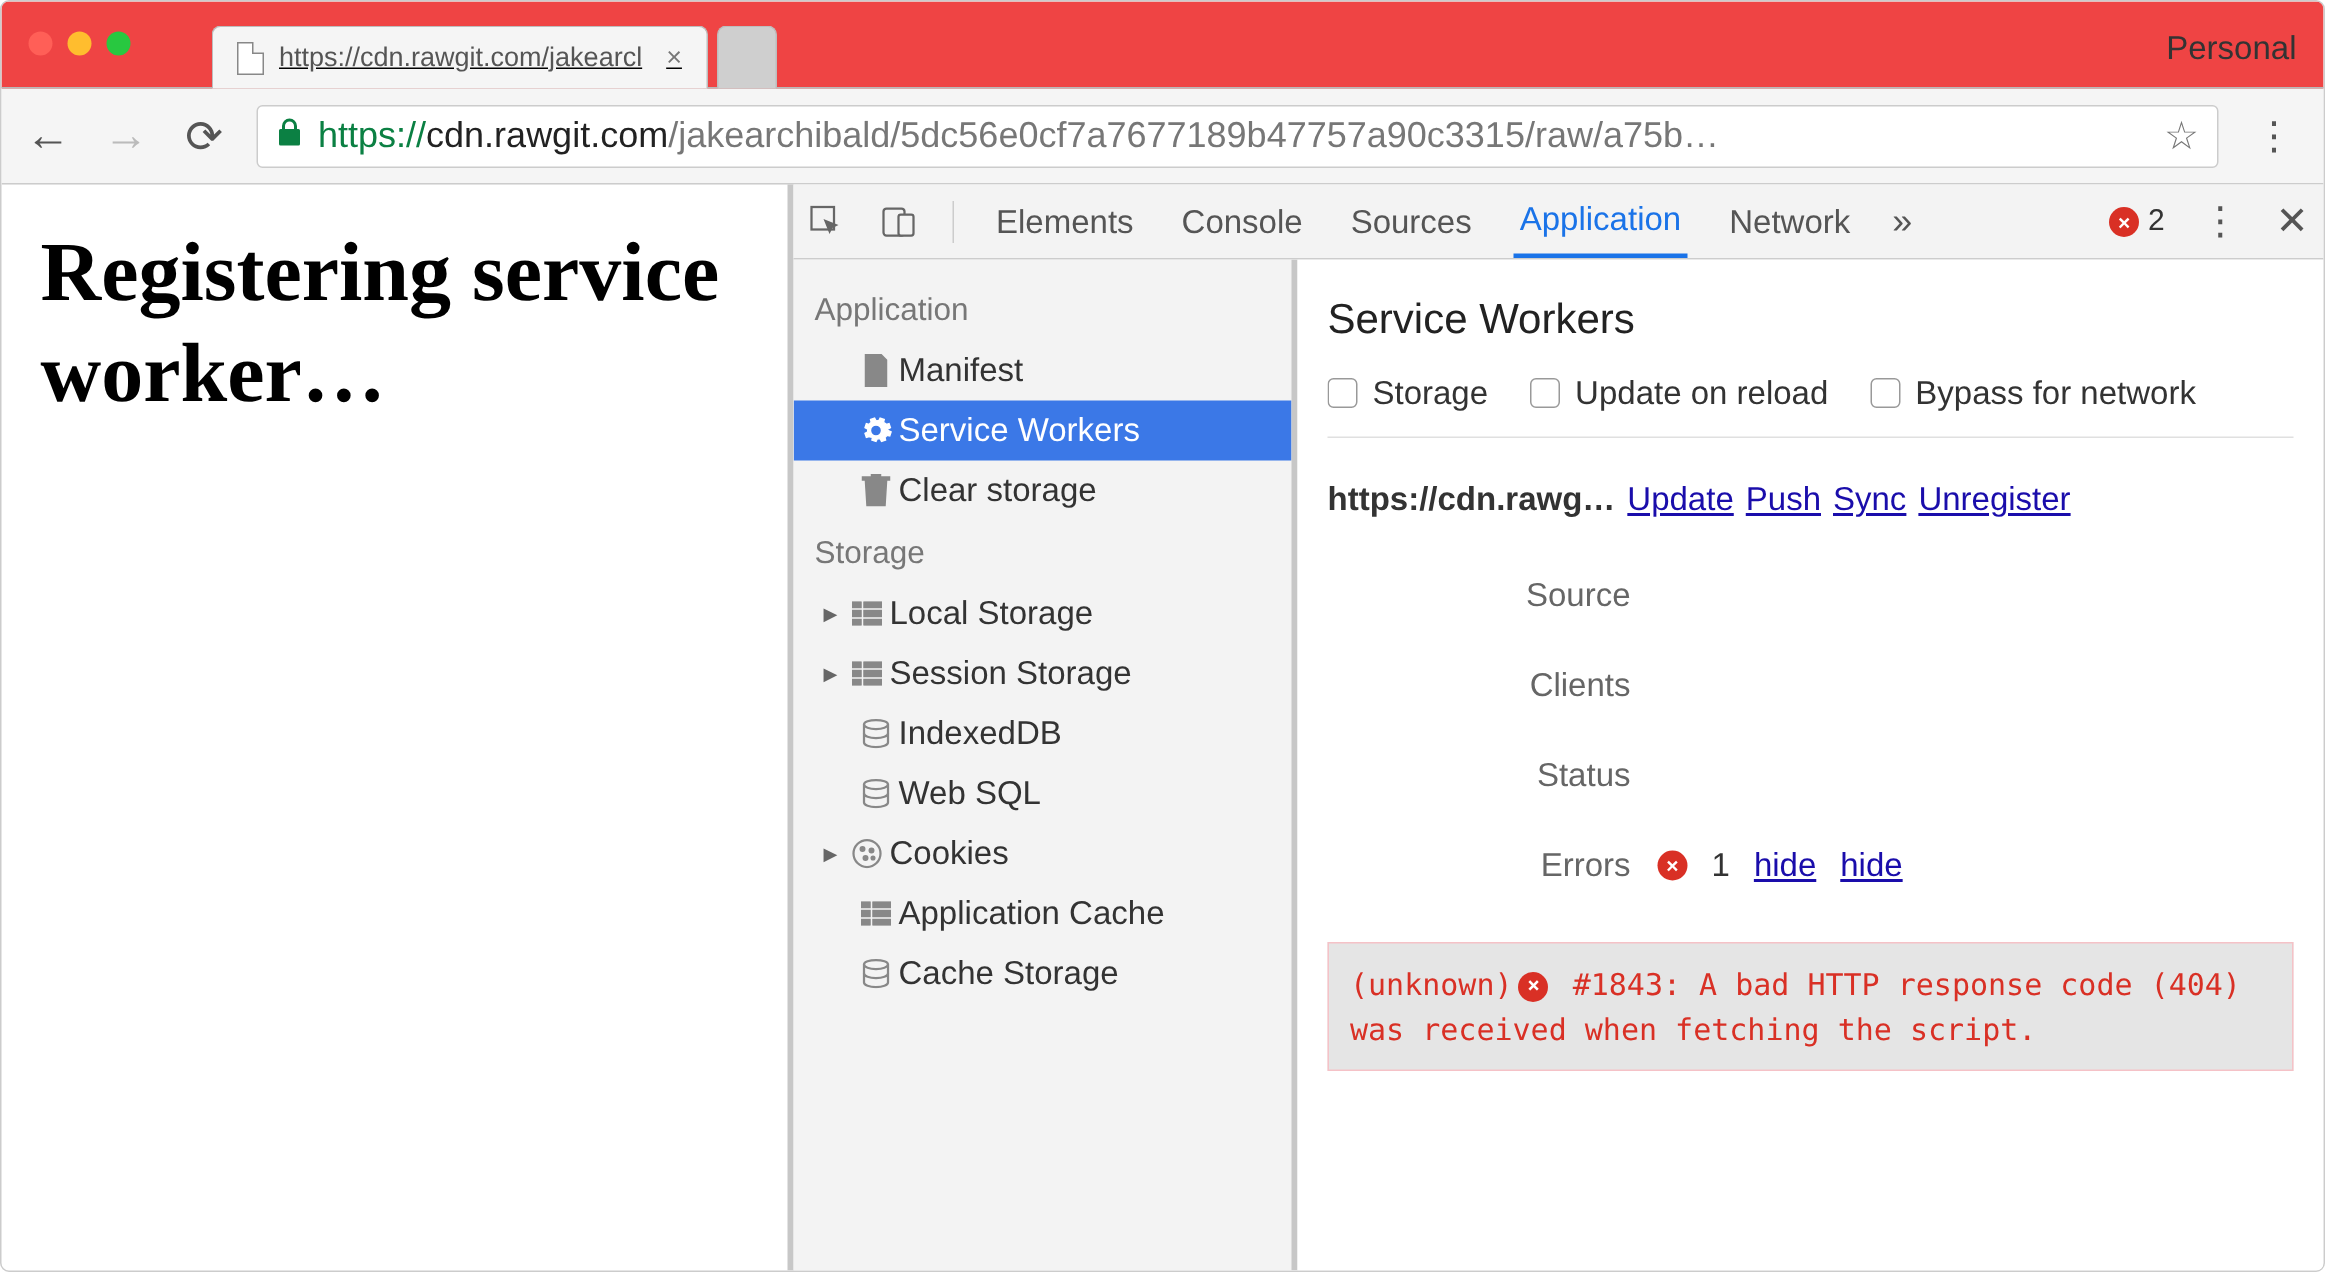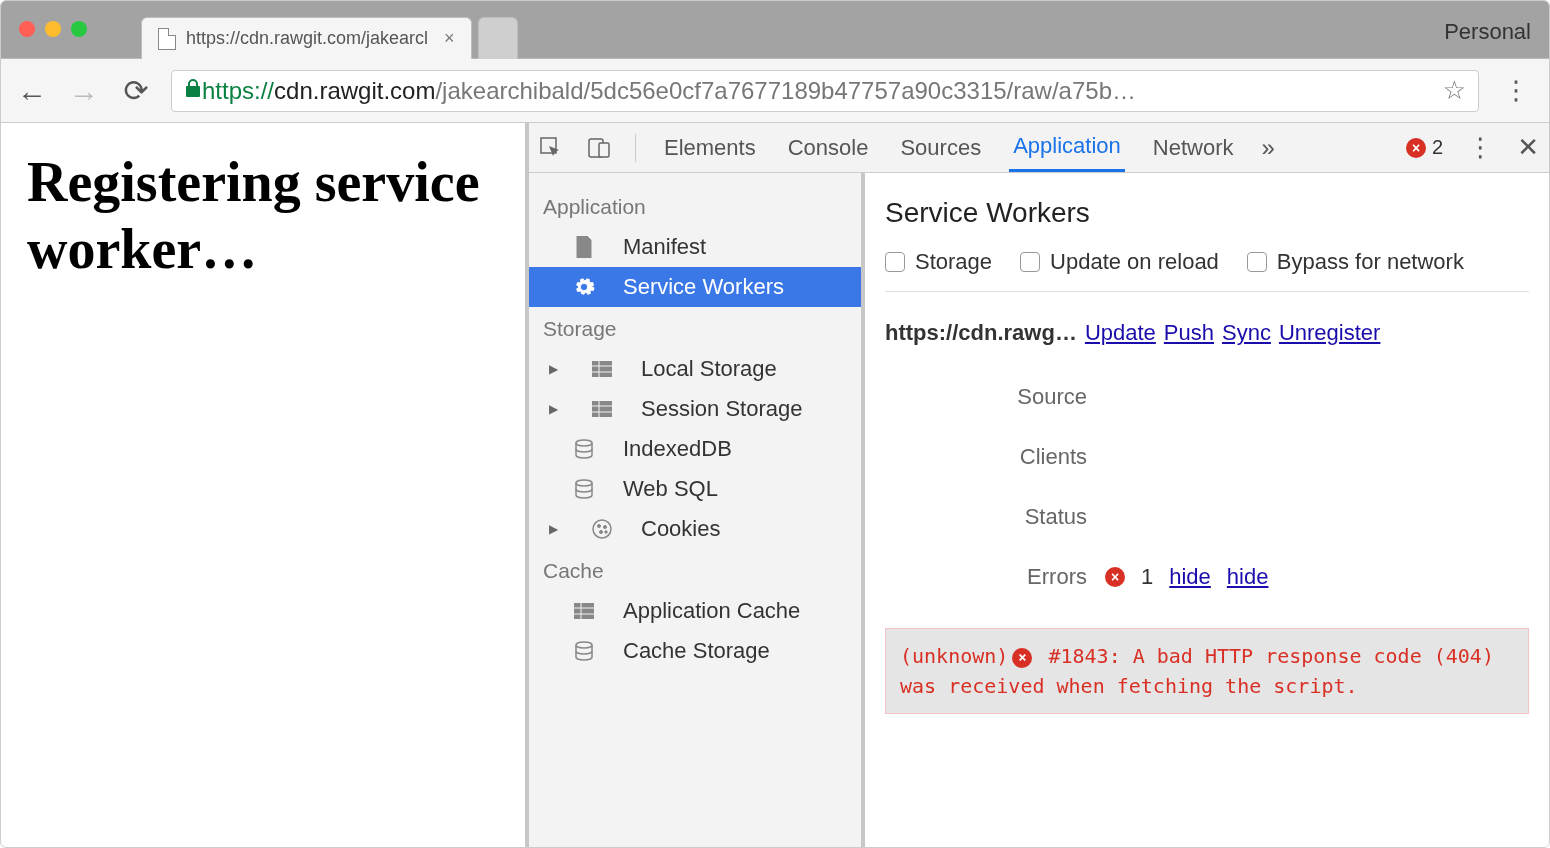--- a/index.html
+++ b/index.html
@@ -7,26 +7,27 @@
   font-family: -apple-system, BlinkMacSystemFont, "Segoe UI", Helvetica, Arial, sans-serif;
   background: #fff;
   width: 1550px;
   height: 848px;
   overflow: hidden;
   border: 1px solid #ccc;
   border-radius: 6px;
 }
 .title-bar {
   height: 58px;
-  background: #a3a3a3;
+  background: #ef4444;
   display: flex;
   align-items: flex-end;
   padding: 0 10px;
   position: relative;
   border-bottom: 1px solid #b9b9b9;
+  text-decoration: underline;
 }
 .traffic-lights {
   display: flex;
   gap: 10px;
   position: absolute;
   top: 20px;
   left: 18px;
 }
 .traffic-light { width: 16px; height: 16px; border-radius: 50%; }
 .tl-red { background: #ff5f57; }
@@ -101,20 +102,21 @@
 .omnibox {
   flex: 1;
   height: 42px;
   background: #fff;
   border: 1px solid #ccc;
   border-radius: 4px;
   display: flex;
   align-items: center;
   padding: 11px 12px;
   font-size: 24px;
+  gap: 10px;
   overflow: hidden;
 }
 .lock-icon { color: #0b8043; font-size: 20px; }
 .url-text { white-space: nowrap; flex:1; overflow:hidden; }
 .url-scheme { color: #0b8043; }
 .url-host { color: #222; }
 .url-path { color: #777; }
 .star-icon { color: #777; font-size: 26px; }
 .menu-icon { color: #555; font-size: 26px; padding: 0 6px; }
 .content {
@@ -176,21 +178,21 @@
   padding: 12px 0;
 }
 .sb-section-title {
   font-size: 21px;
   color: #777;
   padding: 10px 14px 8px;
 }
 .sb-item {
   display: flex;
   align-items: center;
-  gap: 28px;
+  gap: 4px;
   padding: 7px 14px 7px 38px;
   font-size: 22px;
   color: #333;
 }
 .sb-item.indent { padding-left: 44px; }
 .sb-item.selected {
   background: #3b78e7;
   color: #fff;
 }
 .sb-item.selected .sb-icon svg { fill: #fff; stroke: #fff; }
@@ -339,20 +341,28 @@
           <span>Manifest</span>
         </div>
         <div class="sb-item indent selected">
           <span class="sb-icon">
               <svg width="22" height="22" viewBox="0 0 24 24">
                 <path d="M12 8a4 4 0 100 8 4 4 0 000-8zm9 4l2 1-1 3-2-.5a8 8 0 01-1.5 1.5l.5 2-3 1-1-2a8 8 0 01-2 0l-1 2-3-1 .5-2A8 8 0 017 16.5L5 17l-1-3 2-1a8 8 0 010-2l-2-1 1-3 2 .5A8 8 0 018.5 6L8 4l3-1 1 2a8 8 0 012 0l1-2 3 1-.5 2A8 8 0 0119.5 7.5L21.5 7l1 3-2 1a8 8 0 010 2z"></path>
               </svg>
             </span>
           <span>Service Workers</span>
         </div>
+        <div class="sb-item indent">
+          <span class="sb-icon">
+              <svg width="20" height="22" viewBox="0 0 20 22">
+                <path d="M3 5h14l-1 16H4zM1 2h18v2H1zM7 0h6v2H7z"></path>
+              </svg>
+            </span>
+          <span>Clear storage</span>
+        </div>
 
         <div class="sb-section-title">Storage</div>
         <div class="sb-item indent">
           <span class="sb-arrow">▶</span>
           <span class="sb-icon">
               <svg width="20" height="16" viewBox="0 0 20 16">
                 <rect x="0" y="0" width="6" height="4"></rect>
                 <rect x="8" y="0" width="12" height="4"></rect>
                 <rect x="0" y="6" width="6" height="4"></rect>
                 <rect x="8" y="6" width="12" height="4"></rect>
@@ -403,21 +413,20 @@
                 <circle cx="10" cy="10" r="9" fill="none" stroke-width="1.5"></circle>
                 <circle cx="7" cy="7" r="1.5"></circle>
                 <circle cx="13" cy="8" r="1.5"></circle>
                 <circle cx="9" cy="13" r="1.5"></circle>
                 <circle cx="14" cy="13" r="1.2"></circle>
               </svg>
             </span>
           <span>Cookies</span>
         </div>
 
-        <div class="sb-section-title">Cache</div>
         <div class="sb-item indent">
           <span class="sb-icon">
               <svg width="20" height="16" viewBox="0 0 20 16">
                 <rect x="0" y="0" width="6" height="4"></rect>
                 <rect x="8" y="0" width="12" height="4"></rect>
                 <rect x="0" y="6" width="6" height="4"></rect>
                 <rect x="8" y="6" width="12" height="4"></rect>
                 <rect x="0" y="12" width="6" height="4"></rect>
                 <rect x="8" y="12" width="12" height="4"></rect>
               </svg>

